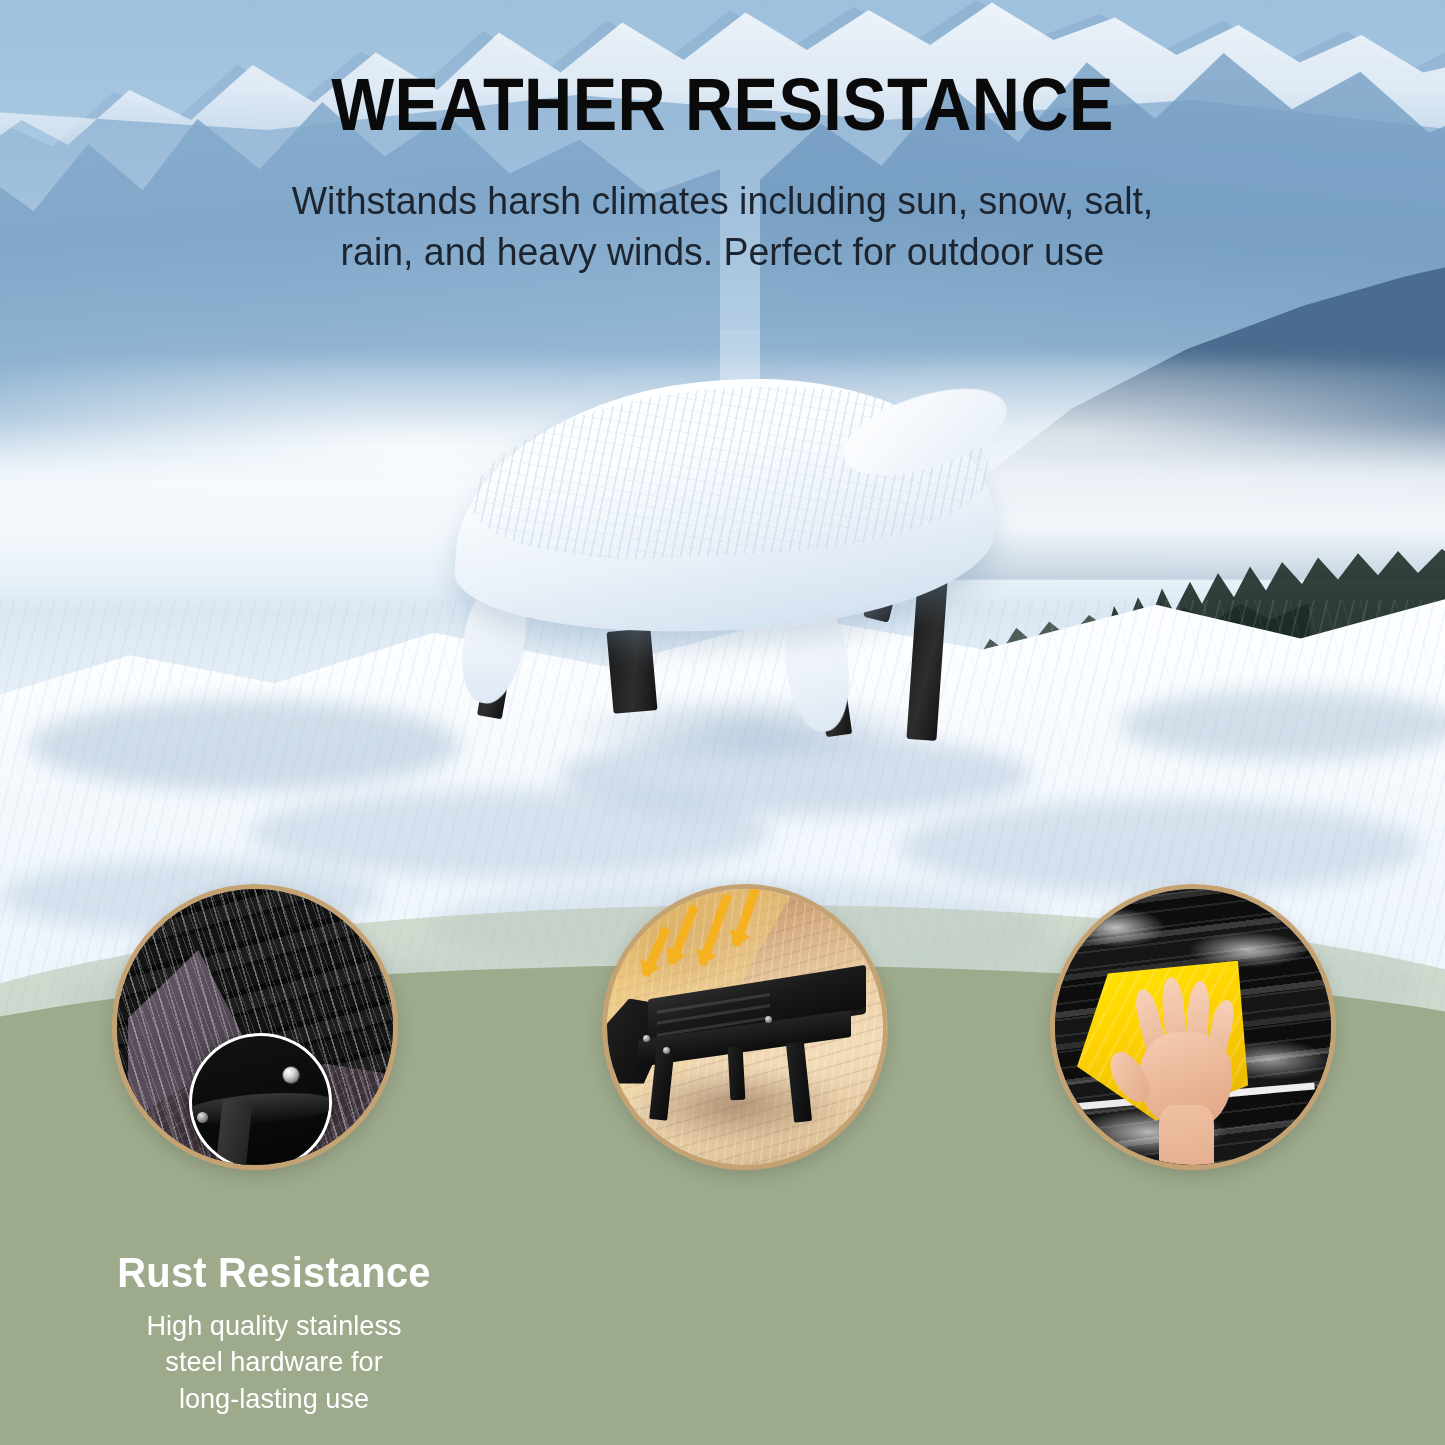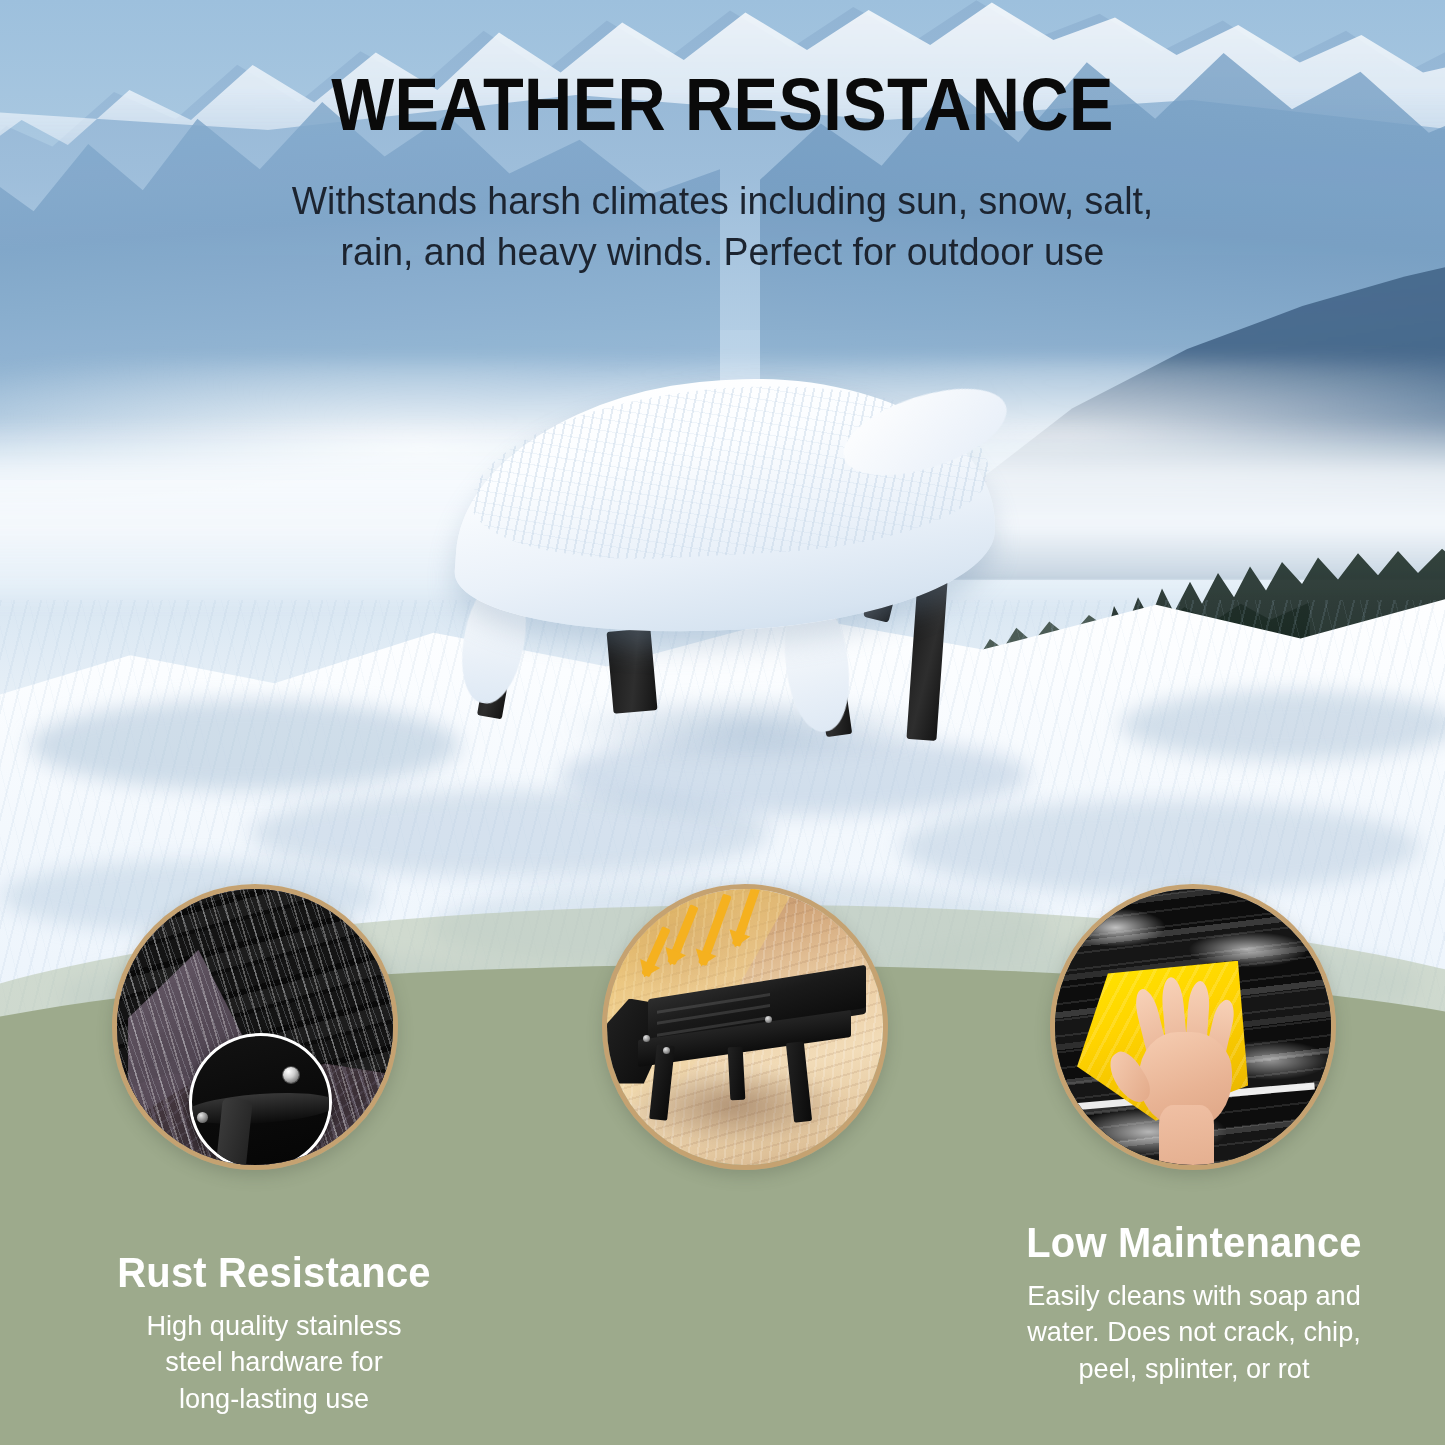--- a/index.html
+++ b/index.html
@@ -595,22 +595,14 @@
   <div class="cap cap1">
     <div class="ct">Rust Resistance</div>
     <div class="cb">
       <span>High quality stainless</span>
       <span>steel hardware for</span>
       <span>long-lasting use</span>
     </div>
   </div>
 
 
-  <div class="cap cap3">
-    <div class="ct">Low Maintenance</div>
-    <div class="cb">
-      <span>Easily cleans with soap and</span>
-      <span>water. Does not crack, chip,</span>
-      <span>peel, splinter, or rot</span>
-    </div>
-  </div>
 
 </div>
 
 </body></html>

